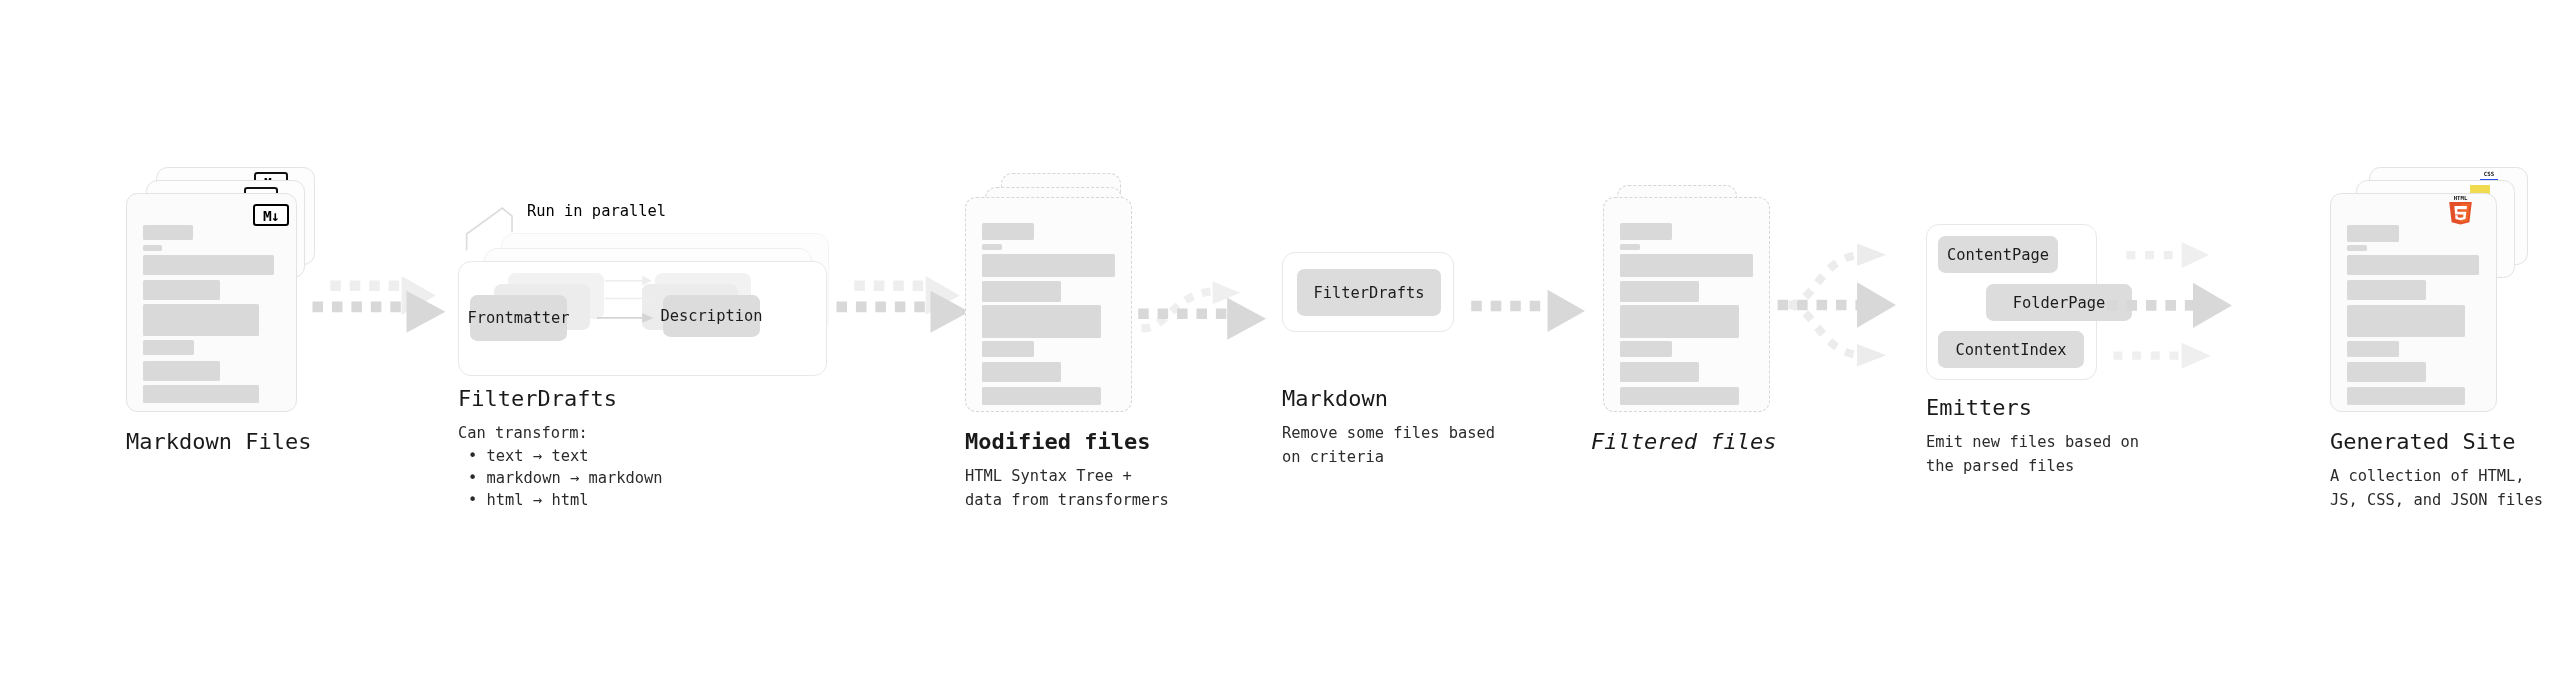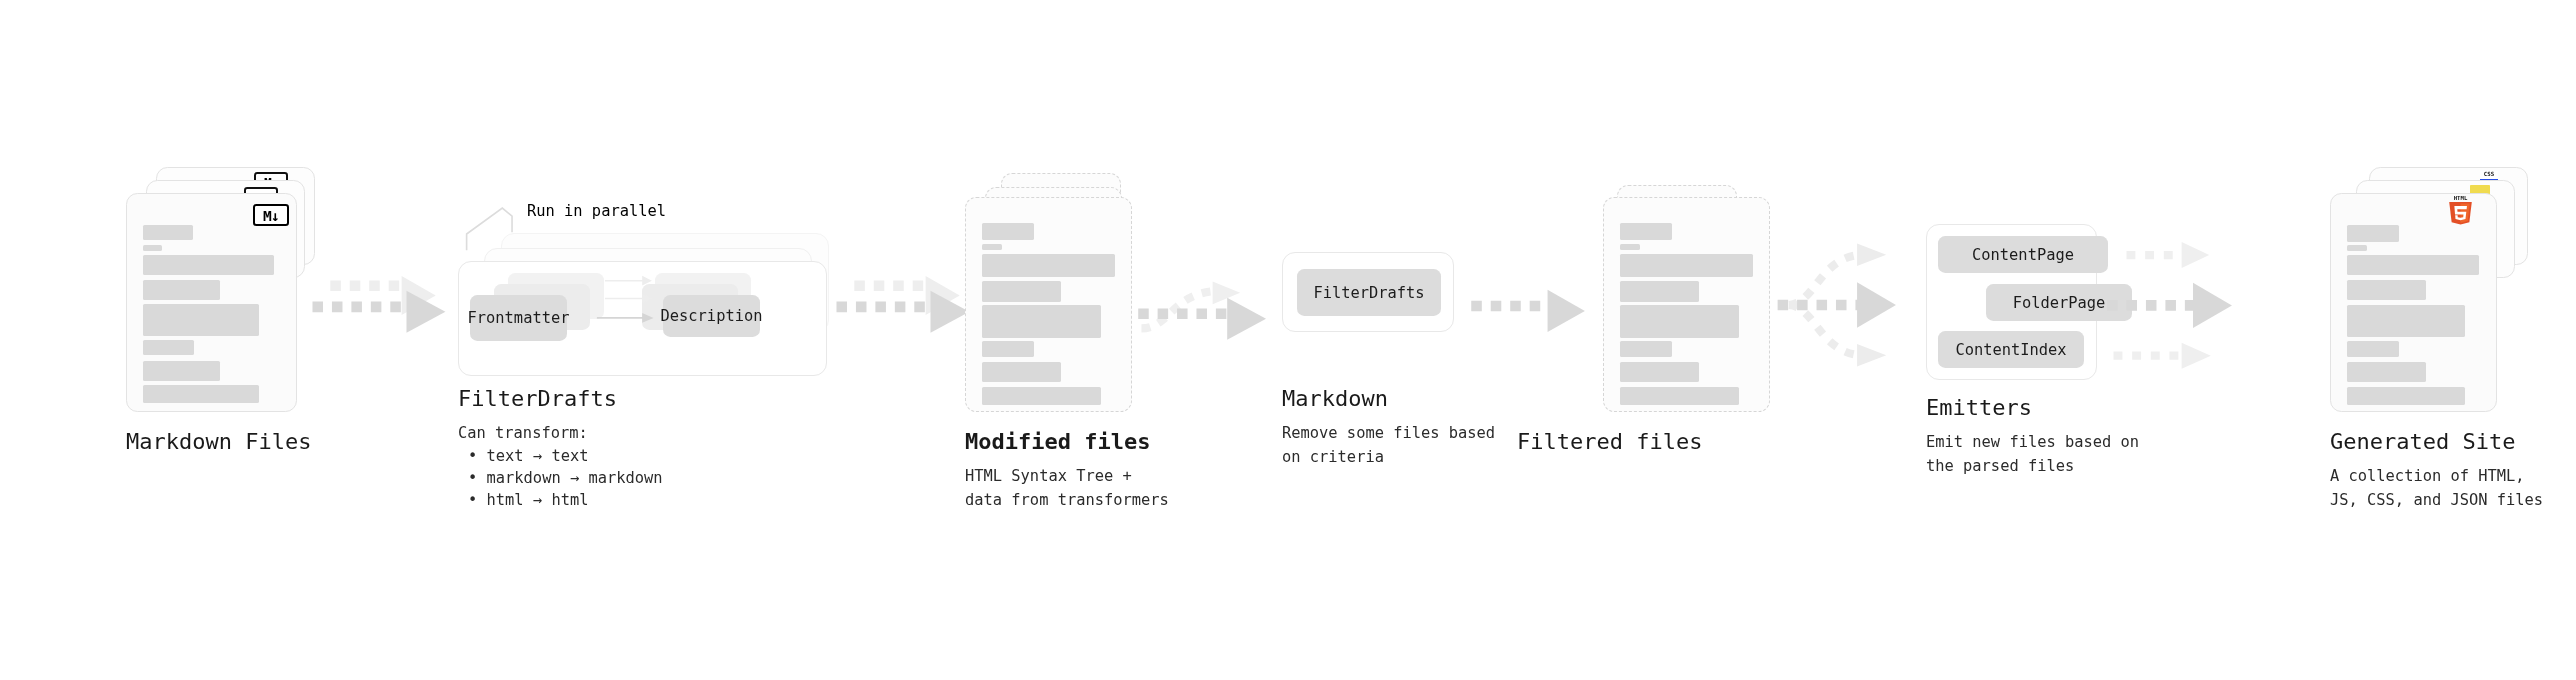--- a/index.html
+++ b/index.html
@@ -260,21 +260,21 @@
       <div class="bar" style="left:1620px; top:223px; width:52px; height:17px;"></div>
       <div class="bar" style="left:1620px; top:244px; width:19.5px; height:5.7px;"></div>
       <div class="bar" style="left:1620px; top:254px; width:133px; height:23px;"></div>
       <div class="bar" style="left:1620px; top:281px; width:79px; height:21px;"></div>
       <div class="bar" style="left:1620px; top:305px; width:119px; height:32.5px;"></div>
       <div class="bar" style="left:1620px; top:341px; width:52px; height:16.3px;"></div>
       <div class="bar" style="left:1620px; top:362px; width:79px; height:20.3px;"></div>
       <div class="bar" style="left:1620px; top:387px; width:119px; height:18px;"></div>
     </div>
 
-    <div class="caption-title" style="left:1517px; top:429px;">Filtered files</div>
+    <div class="caption-title" style="left:1591px; top:429px;font-style:italic;">Filtered files</div>
   </div>
 
   <div class="arrow-wrap" style="left:1776px; top:232px;">
     <svg width="154" height="146" viewBox="0 0 190 180">
       <g stroke="#ececec" stroke-width="10" stroke-dasharray="11 12" fill="none">
         <path d="M16 90 C 48 88, 54 32, 104 28"></path>
       </g>
       <polygon points="100,14 136,28 100,42" fill="#ececec"></polygon>
       <g stroke="#ececec" stroke-width="10" stroke-dasharray="11 12" fill="none">
         <path d="M16 90 C 48 92, 54 148, 104 152"></path>
@@ -282,21 +282,21 @@
       <polygon points="100,138 136,152 100,166" fill="#ececec"></polygon>
       <g stroke="#d8d8d8" stroke-width="13" stroke-dasharray="13 11" fill="none">
         <line x1="2" y1="90" x2="104" y2="90"></line>
       </g>
       <polygon points="100,62 148,90 100,118" fill="#d8d8d8"></polygon>
     </svg>
   </div>
 
   <div>
     <div class="group-box" style="left:1926px; top:224px; width:171px; height:156px;"></div>
-    <div class="pill" style="left:1938px; top:236px; width:170px; height:37px;">ContentPage</div>
+    <div class="pill" style="left:1938px; top:236px; width:120px; height:37px;">ContentPage</div>
     <div class="pill" style="left:1938px; top:284px; width:146px; height:37px;margin-left:48px;">FolderPage</div>
     <div class="pill" style="left:1938px; top:331px; width:146px; height:37px;">ContentIndex</div>
 
     <div class="caption-title" style="left:1926px; top:395px;">Emitters</div>
     <div class="caption-sub" style="left:1926px; top:431px;">Emit new files based on
 the parsed files</div>
   </div>
 
   <div class="arrow-wrap" style="left:2105px; top:234px;">
     <svg width="163" height="146" viewBox="0 0 200 180">

